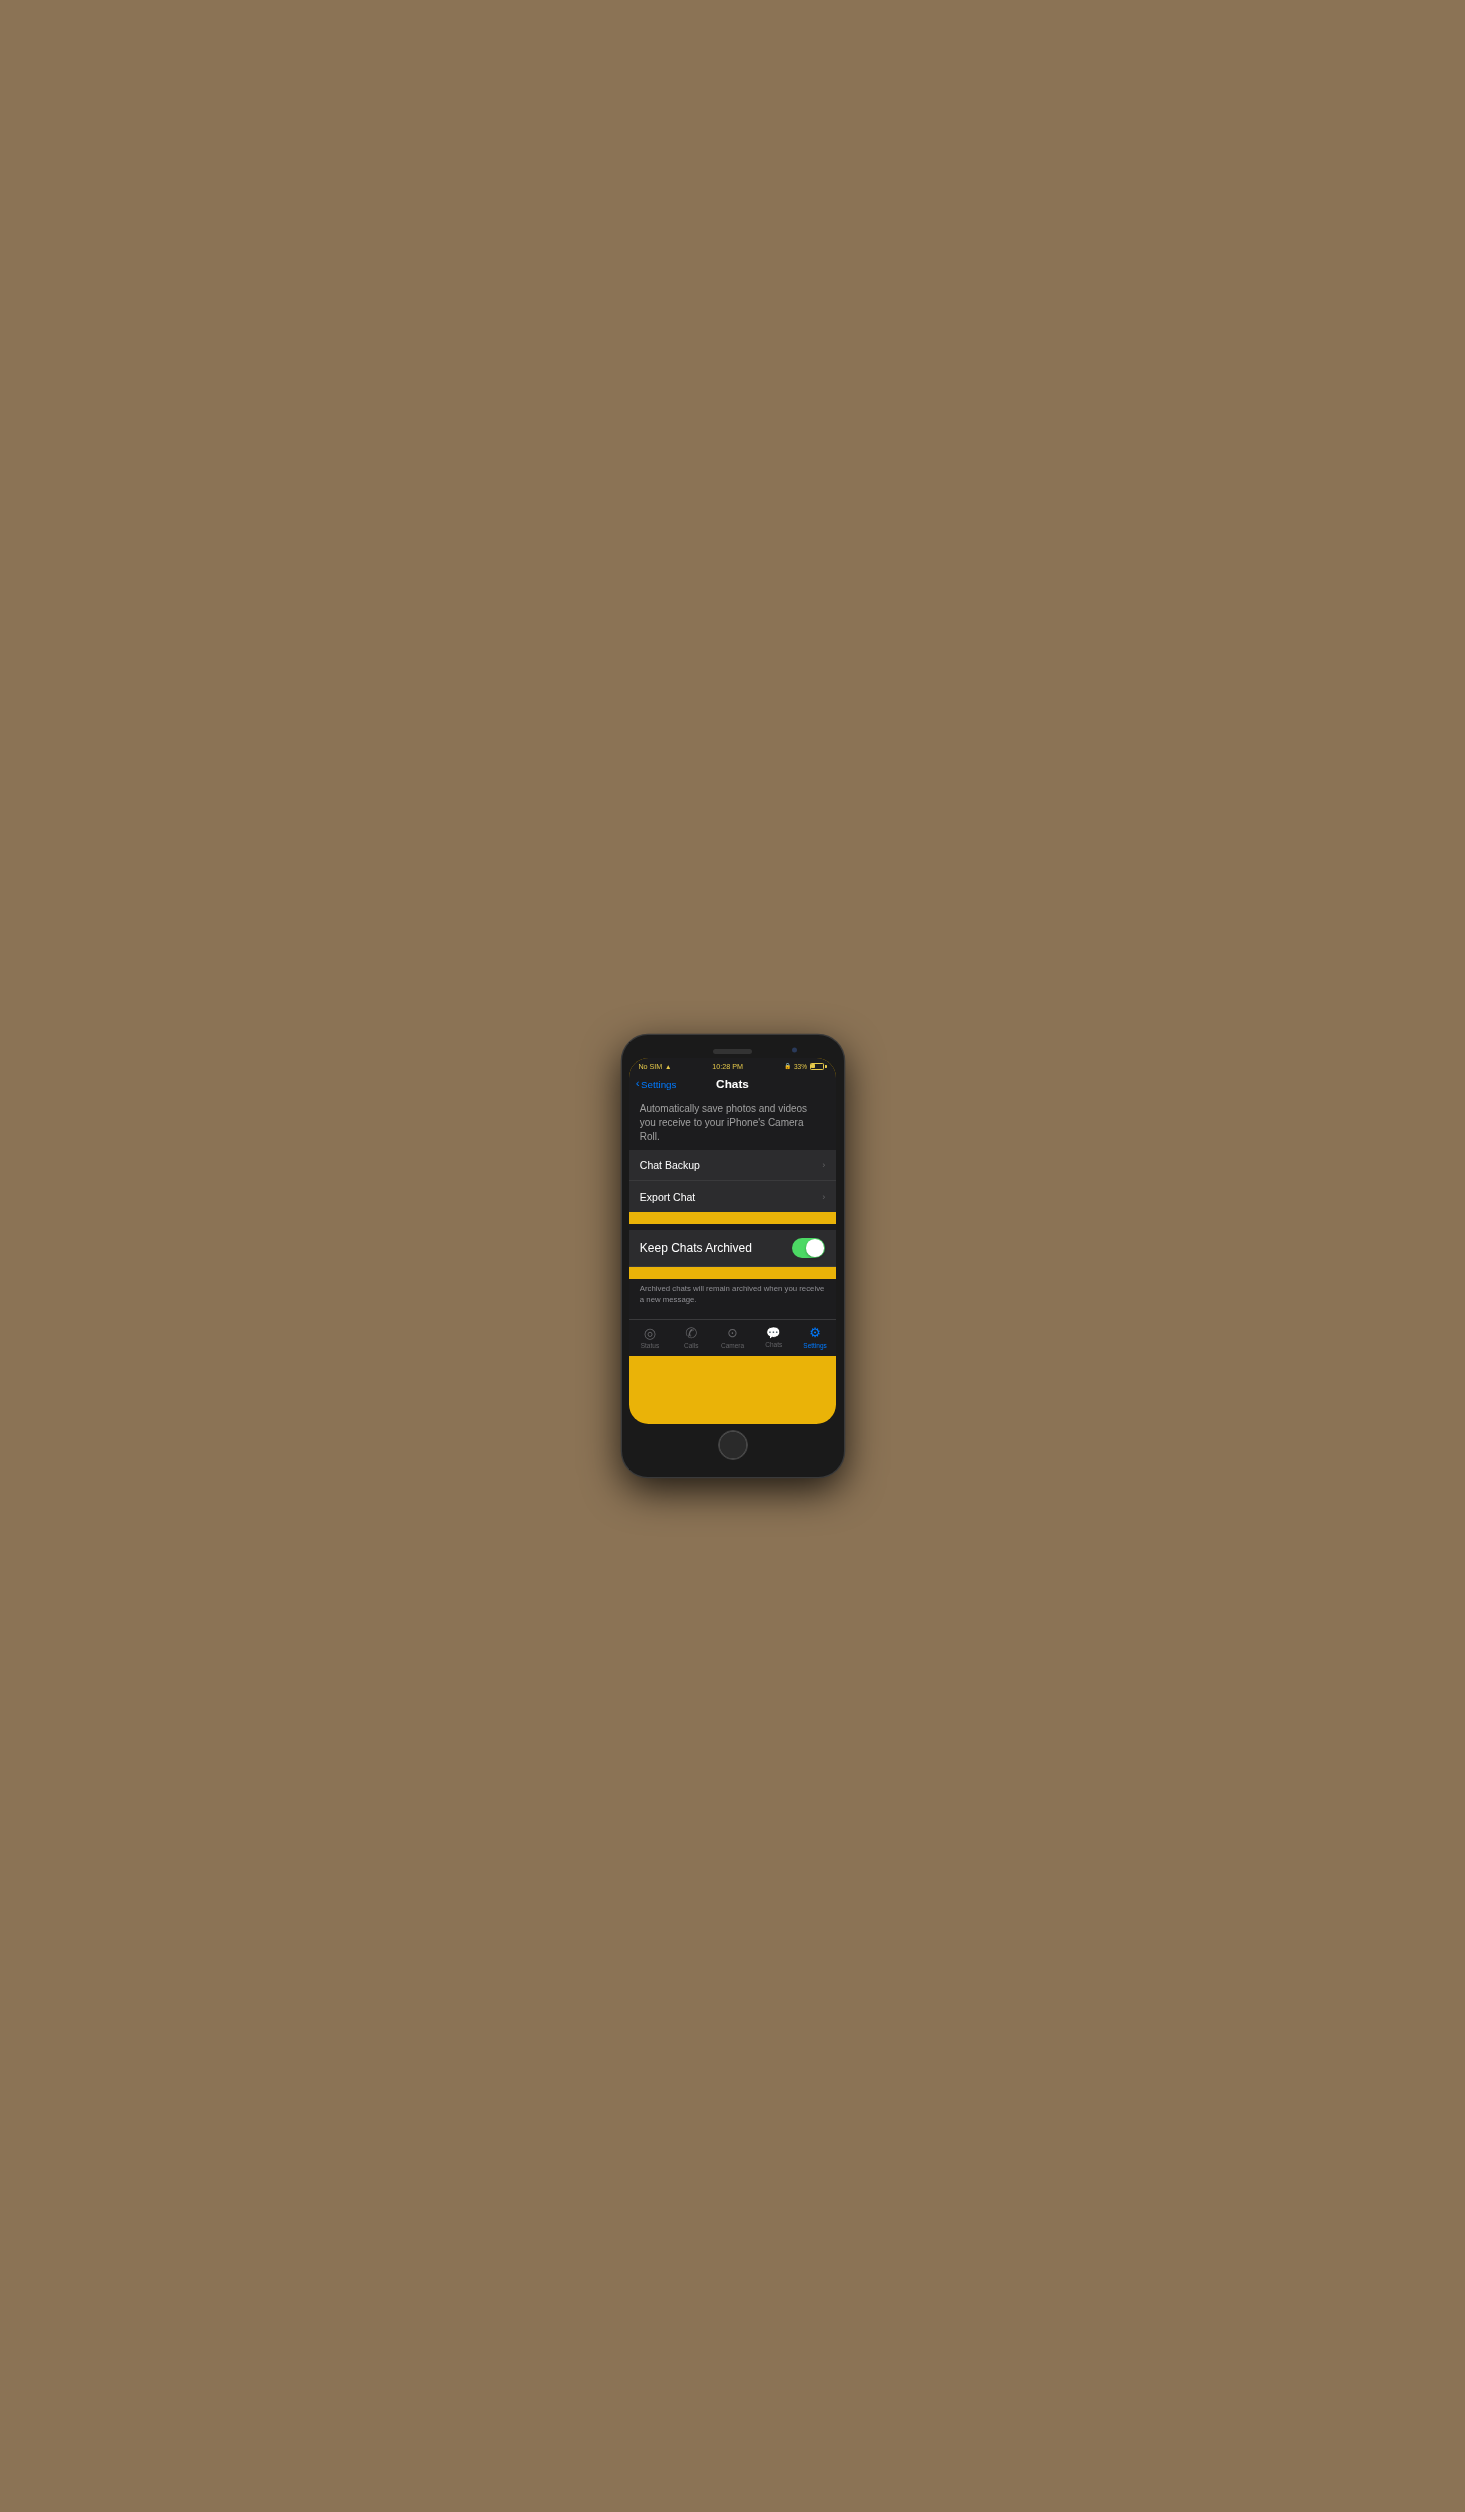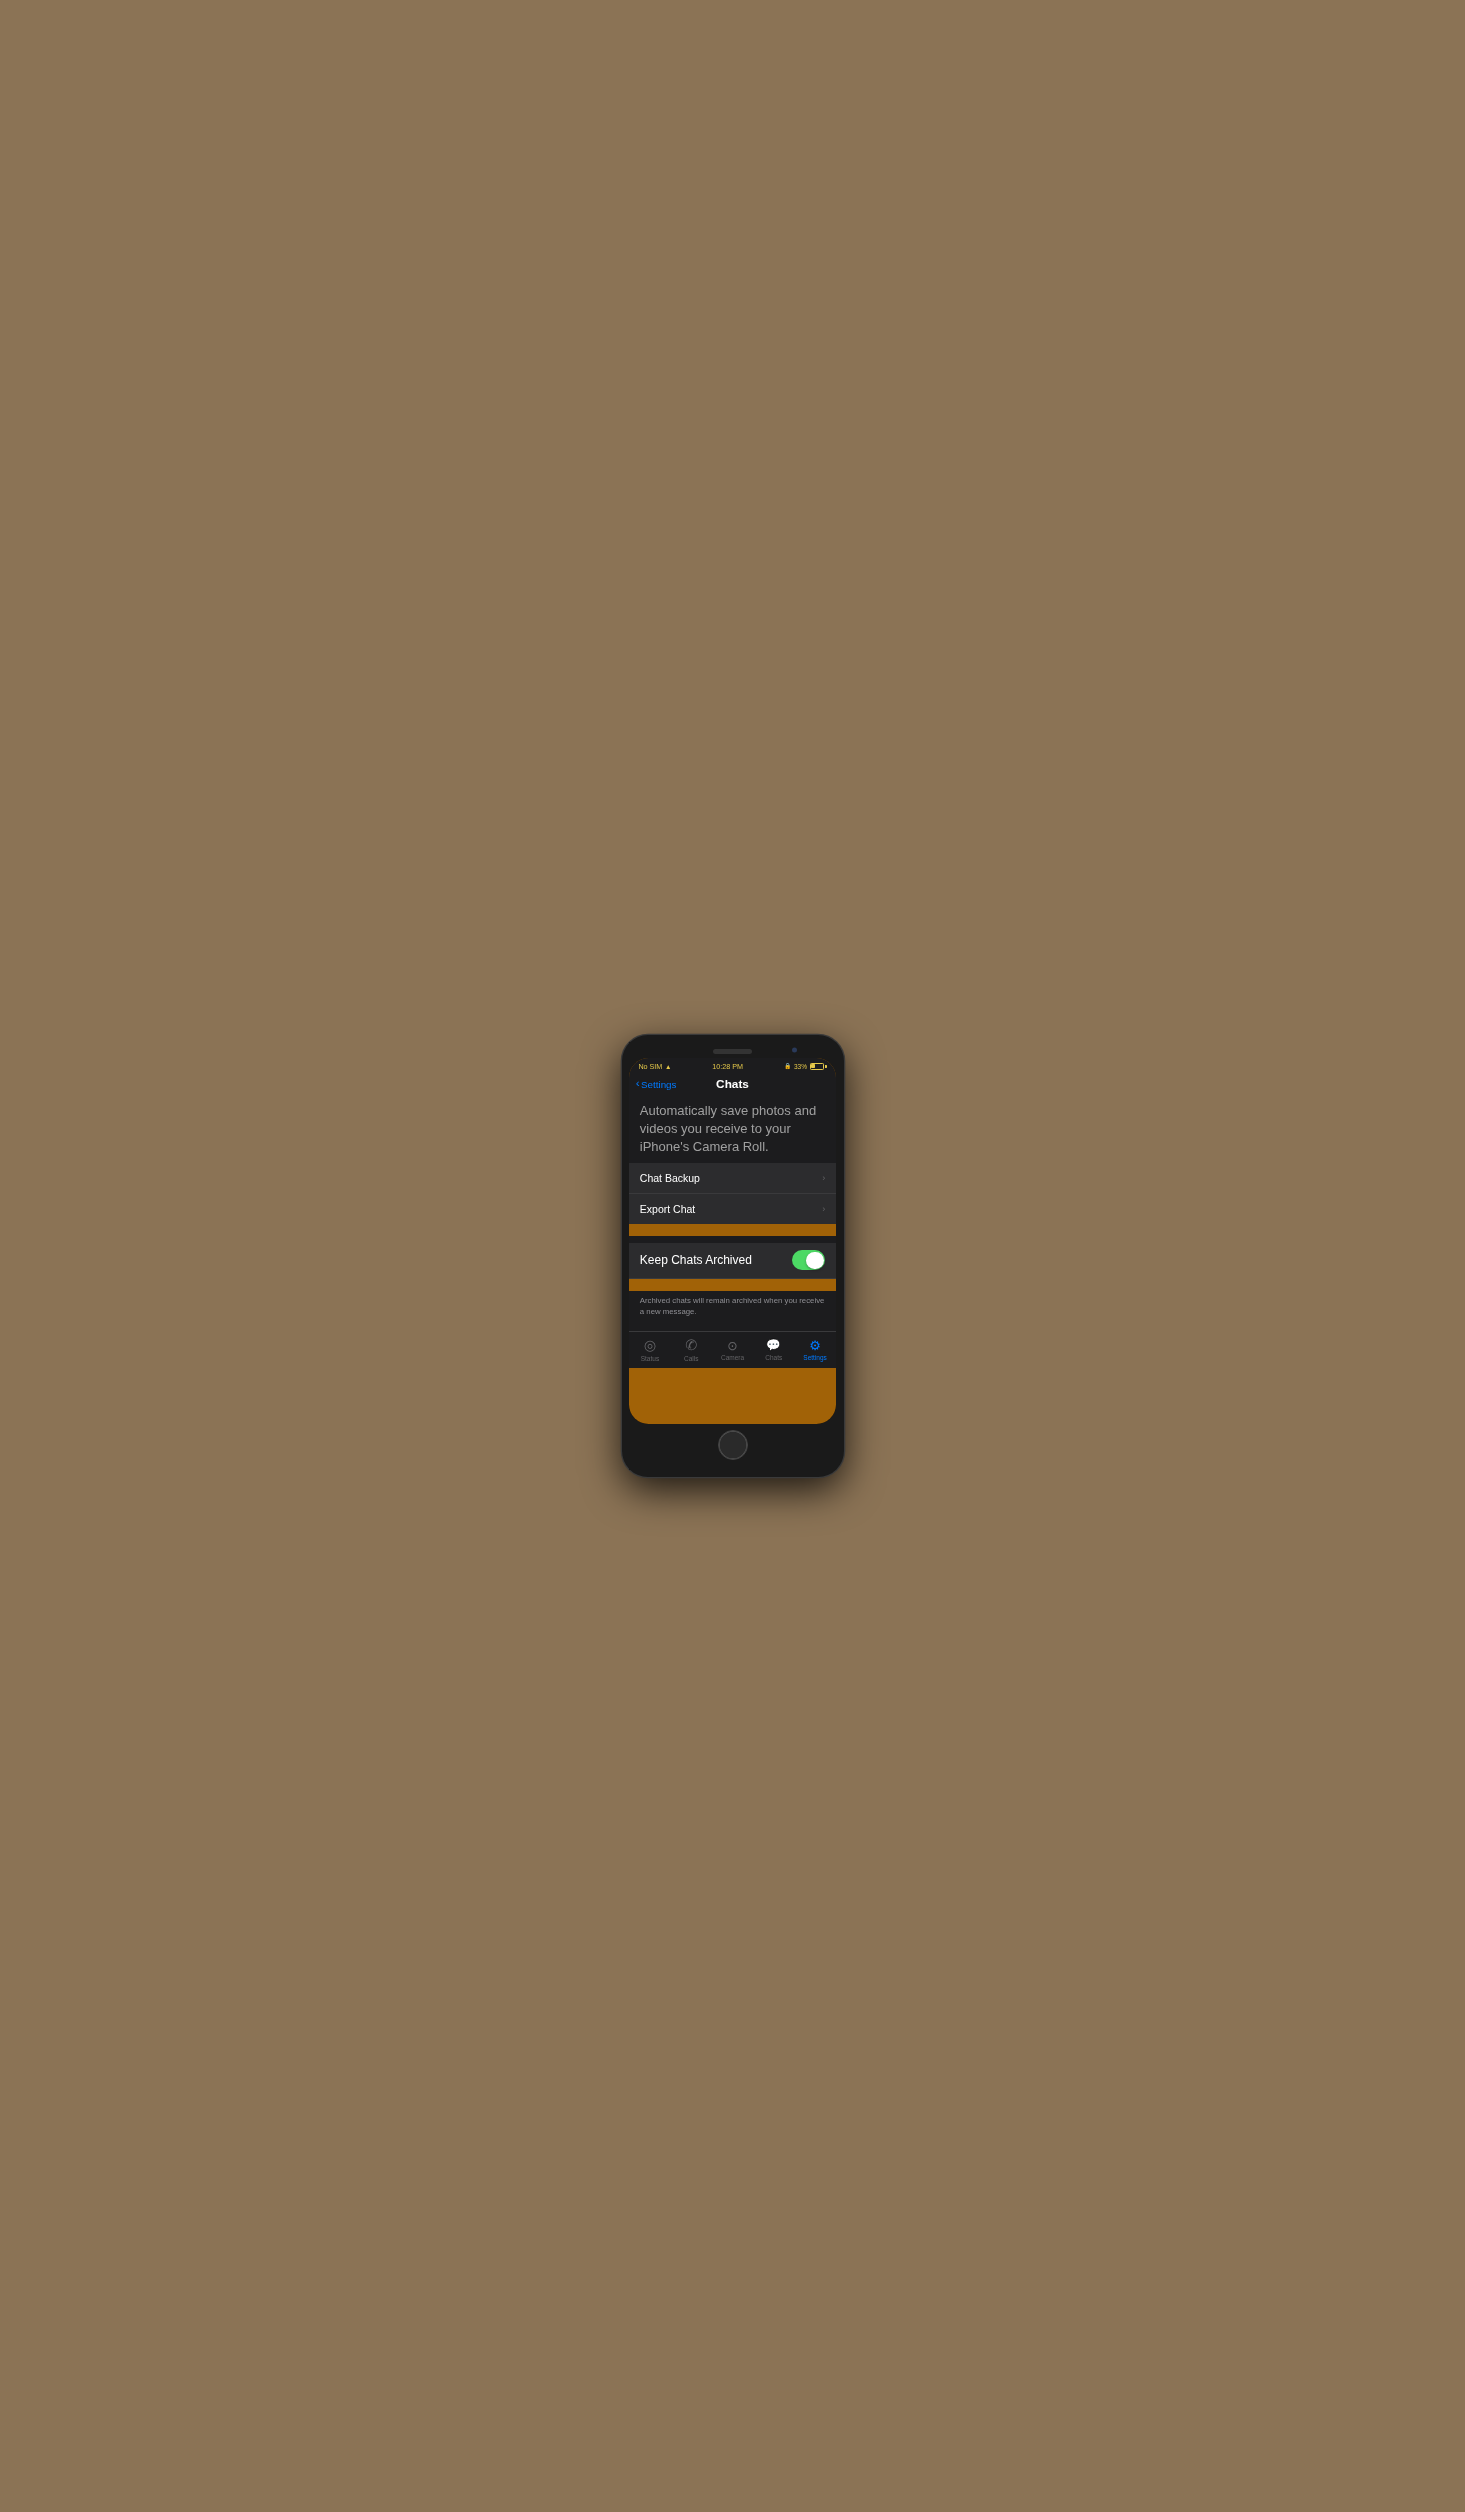--- a/index.html
+++ b/index.html
@@ -49,21 +49,21 @@
       height: 5.2px;
       background: #2a3a5a;
       border-radius: 50%;
       position: absolute;
       right: 39px;
       top: 50%;
       transform: translateY(-50%);
     }
 
     .screen {
-      background: #a16207;
+      background: #eab308;
       min-height: 366px;
       position: relative;
     }
 
     
     .status-bar {
       display: flex;
       justify-content: space-between;
       align-items: center;
       padding: 3.9px 9.1px 2.6px;
@@ -135,21 +135,21 @@
     .page-title {
       font-size: 11.8px;
       font-weight: 600;
       color: #fff;
       text-align: center;
     }
 
     
     .description-text {
       padding: 5.2px 10.5px 6.5px;
-      font-size: 13px;
+      font-size: 10px;
       color: #a0a0a0;
       line-height: 1.4;
       background: #1c1c1e;
     }
 
     
     .section-group {
       background: #2c2c2e;
       margin-bottom: 12px;
     }

